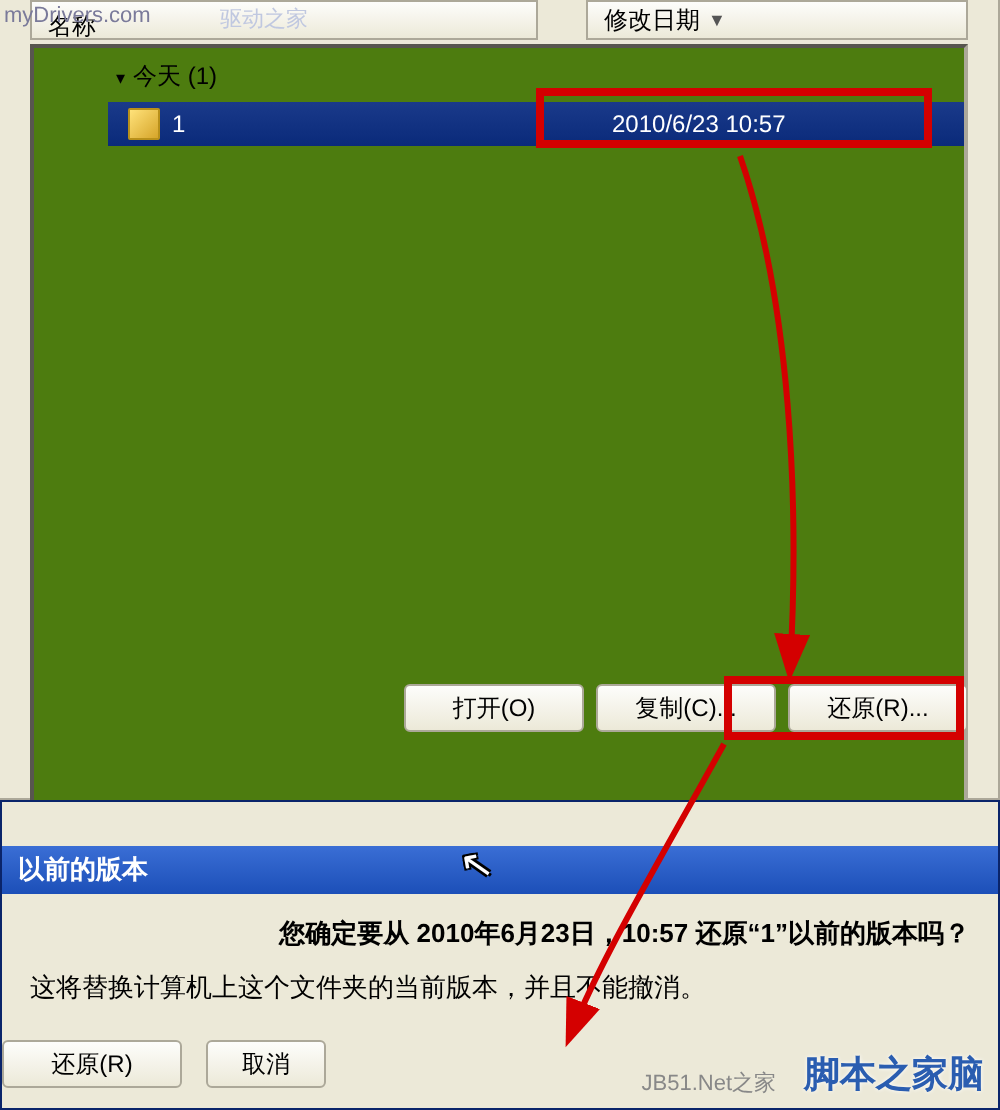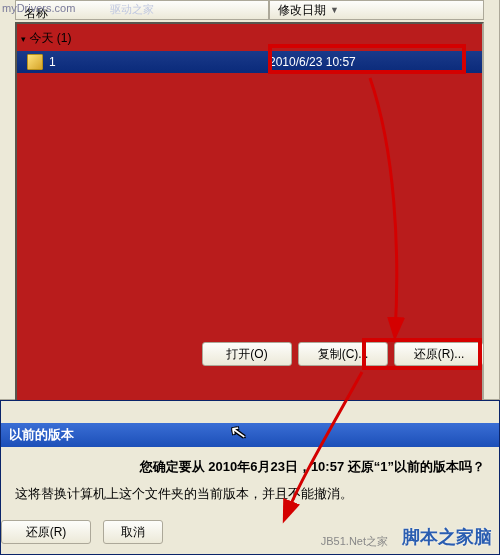--- a/index.html
+++ b/index.html
@@ -28,27 +28,28 @@
     display:flex;
   }
   .col-head {
     border:1px solid #aca899;
     background:linear-gradient(#fdfdfb,#ece9d8);
     padding:4px 8px;
     font-size:12px;
     color:#000;
   }
   .col-name { width:254px; }
-  .col-date { flex:1; display:flex; align-items:center; gap:4px;}
+  .col-date { flex:1; display:flex; align-items:center; gap:4px;margin-left:24px;}
   .sort-arrow { font-size:9px; color:#555;}
   .listbox {
     position:absolute; top:22px; left:15px; right:15px; height:398px;
-    background:#b91c1c;
+    background:#4d7c0f;
     border:2px inset #aca899;
     overflow:hidden;
+    padding-left:37px;
   }
   .group-row {
     padding:6px 4px 4px 4px;
     color:#000;
     font-size:12px;
   }
   .group-row .tri { font-size:9px; margin-right:4px;}
   .item-row {
     height:22px;
     display:flex; align-items:center;

